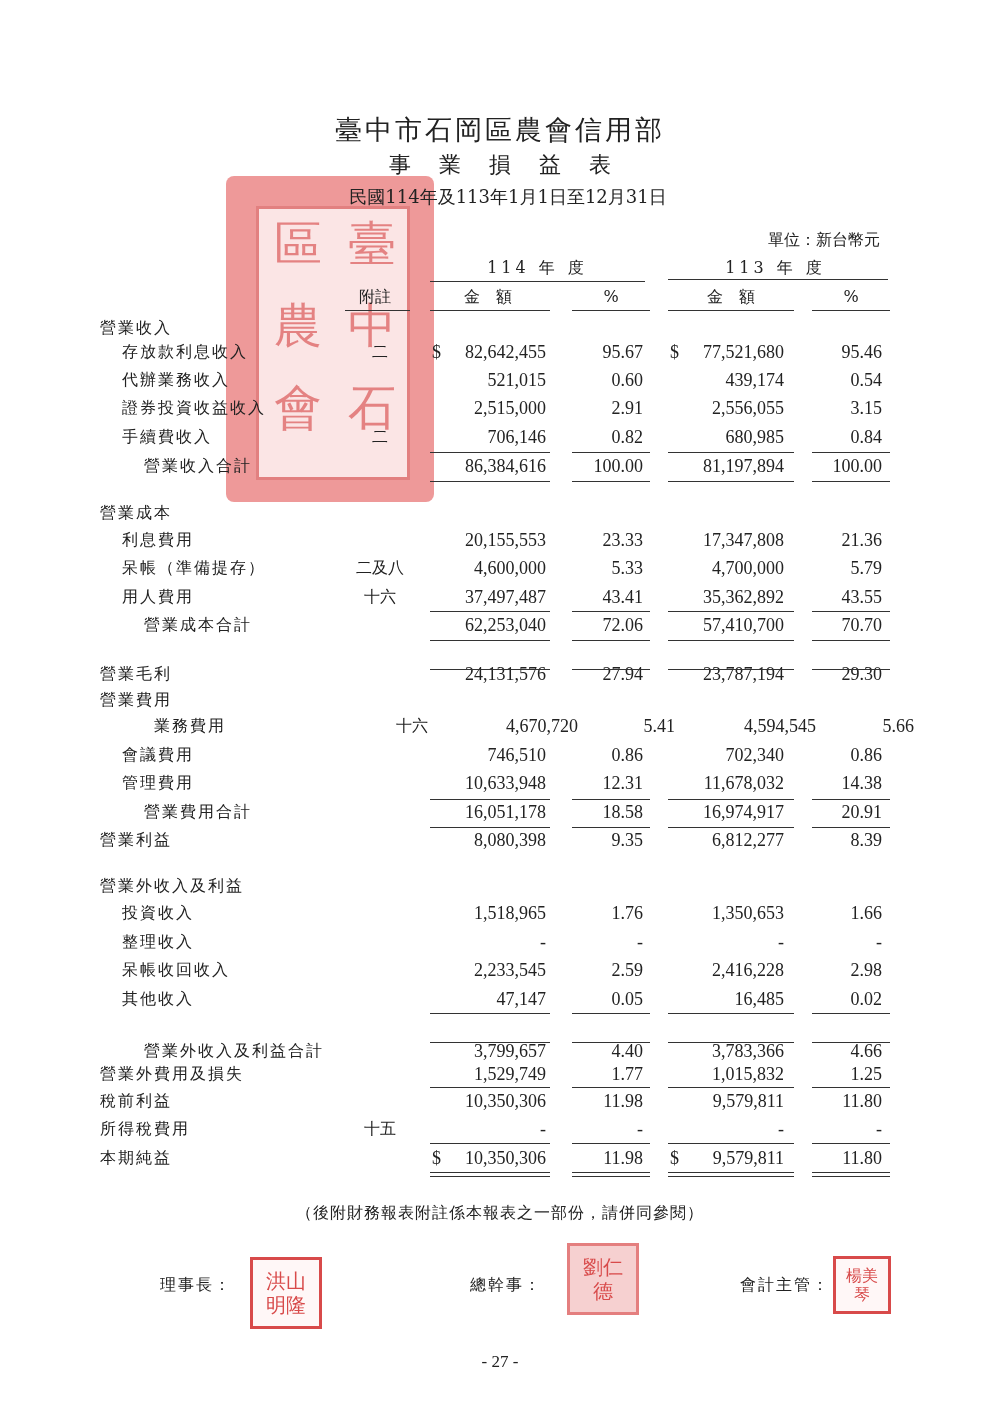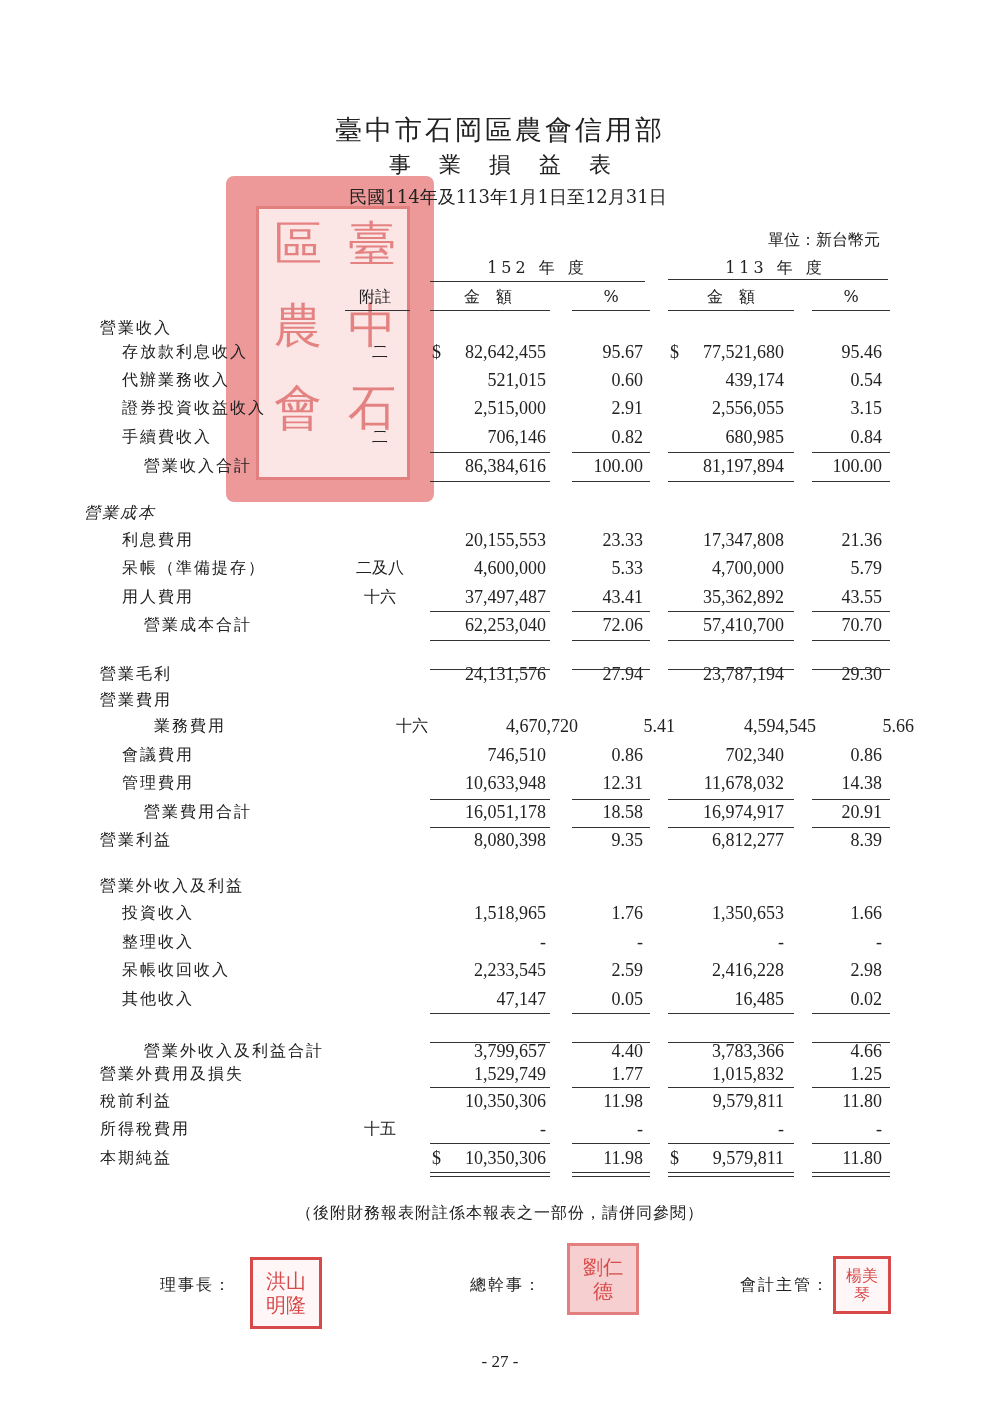--- a/index.html
+++ b/index.html
@@ -45,21 +45,21 @@
     <div class="seal-glyph" style="left:4px;top:172px;">會</div>
     <div class="seal-glyph" style="left:78px;top:172px;">石</div>
   </div>
 </div>
 
 <div class="abs title">臺中市石岡區農會信用部</div>
 <div class="abs subtitle">事業損益表</div>
 <div class="abs period">民國114年及113年1月1日至12月31日</div>
 <div class="abs unit">單位：新台幣元</div>
 
-<div class="abs yearhdr" style="left:430px;width:215px;">152 年 度</div>
+<div class="abs yearhdr" style="left:430px;width:215px;">114 年 度</div>
 <div class="abs yearhdr" style="left:668px;width:215px;">113 年 度</div>
 <div class="rule" style="left:430px;width:215px;top:281px;"></div>
 <div class="rule" style="left:668px;width:220px;top:279px;"></div>
 
 <div class="abs colhdr" style="left:345px;width:60px;">附註</div>
 <div class="abs colhdr" style="left:430px;width:116px;">金　額</div>
 <div class="abs colhdr" style="left:572px;width:78px;">%</div>
 <div class="abs colhdr" style="left:668px;width:126px;">金　額</div>
 <div class="abs colhdr" style="left:812px;width:78px;">%</div>
 <div class="rule" style="left:345px;width:65px;top:310px;"></div>
@@ -113,21 +113,21 @@
     </div>
     <div class="row" style="top: 456px;">
       <span class="lbl" style="left:144px;">營業收入合計</span>
       <span class="note"></span>
       <span class="c1">86,384,616</span>
       <span class="c2">100.00</span>
       <span class="c3">81,197,894</span>
       <span class="c4">100.00</span>
     </div>
     <div class="row" style="top: 503px;">
-      <span class="lbl" style="left:84px;font-style:italic;">營業成本</span>
+      <span class="lbl" style="left:100px;">營業成本</span>
       <span class="note"></span>
       <span class="c1"></span>
       <span class="c2"></span>
       <span class="c3"></span>
       <span class="c4"></span>
     </div>
     <div class="row" style="top: 530px;">
       <span class="lbl" style="left:122px;">利息費用</span>
       <span class="note"></span>
       <span class="c1">20,155,553</span>

